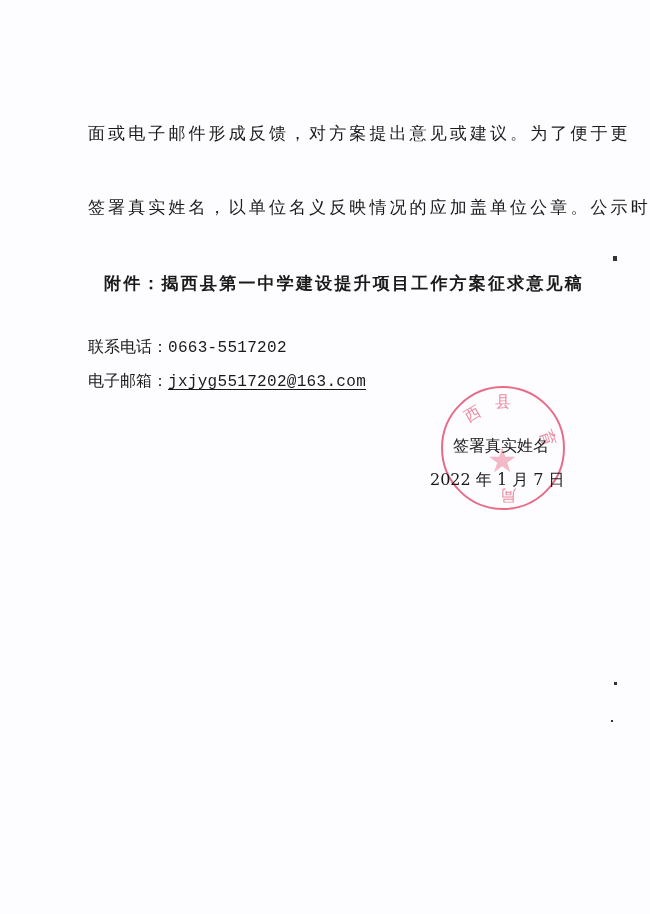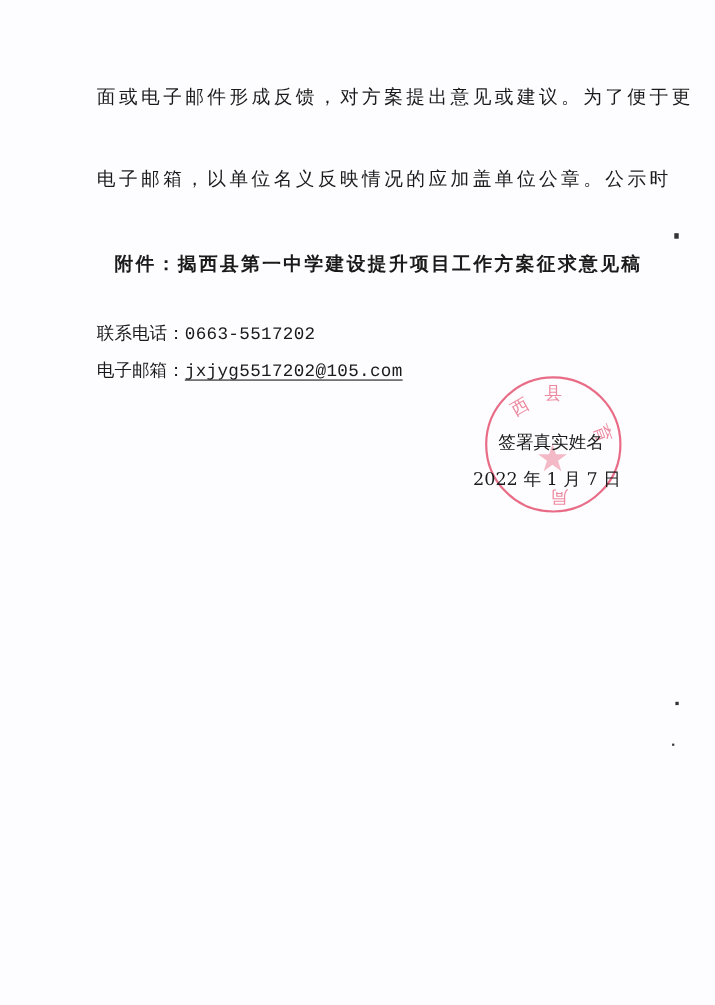--- a/index.html
+++ b/index.html
@@ -2,21 +2,21 @@
 <html><head>
 <meta charset="utf-8">
 <style>
   html, body { margin: 0; padding: 0; }
   body {
     width: 650px; height: 914px; position: relative; overflow: hidden;
     background: #fdfcfe;
     font-family: "DejaVu Serif", "Liberation Serif", serif;
     color: #1a1a1a;
   }
-  .page { position: absolute; inset: 0; }
+  .page { position: absolute; inset: 0; margin-top: 44px; }
   .para-line {
     position: absolute; left: 88px; font-size: 17px; letter-spacing: 3.1px;
     white-space: nowrap; line-height: 22px;
   }
   .attach { position: absolute; left: 104px; top: 228px; font-size: 17px; letter-spacing: 2.2px; white-space: nowrap; font-weight: bold; }
   .contact { position: absolute; left: 88px; font-size: 16px; white-space: nowrap; }
   .contact .v { font-family: "Liberation Mono", "DejaVu Sans Mono", monospace; letter-spacing: 0.3px; }
   .email { text-decoration: underline; text-underline-offset: 3px; color: #1a1a1a; }
   .sig { position: absolute; font-size: 16px; white-space: nowrap; }
   .seal {
@@ -27,29 +27,29 @@
   .seal .ch { position: absolute; color: rgba(226,60,95,0.6); font-size: 16px; }
   .seal .star { position: absolute; left: 44px; top: 52px; font-size: 34px; color: rgba(226,60,95,0.35); }
   .dot { position: absolute; background: #333; }
 </style>
 </head>
 <body>
 
 <div class="page">
 
   <div class="para-line" style="top:78px">面或电子邮件形成反馈，对方案提出意见或建议。为了便于更</div>
-  <div class="para-line" style="top:152px">电子邮箱，以单位名义反映情况的应加盖单位公章。公示时</div>
+  <div class="para-line" style="top:152px">签署真实姓名，以单位名义反映情况的应加盖单位公章。公示时</div>
 
   <div class="attach">附件：揭西县第一中学建设提升项目工作方案征求意见稿</div>
 
   <div class="contact" style="top:293px">
     <span>联系电话：</span><span class="v">0663-5517202</span>
   </div>
   <div class="contact" style="top:327px">
-    <span>电子邮箱：</span><span class="v email">jxjyg5517202@105.com</span>
+    <span>电子邮箱：</span><span class="v email">jxjyg5517202@163.com</span>
   </div>
 
   <div class="seal">
     <span class="ch" style="left:22px; top:16px; transform:rotate(-30deg)">西</span>
     <span class="ch" style="left:52px; top:4px; transform:rotate(0deg)">县</span>
     <span class="ch" style="left:96px; top:40px; transform:rotate(70deg)">育</span>
     <span class="ch" style="left:58px; top:96px; transform:rotate(180deg)">局</span>
     <span class="star">★</span>
   </div>
 

